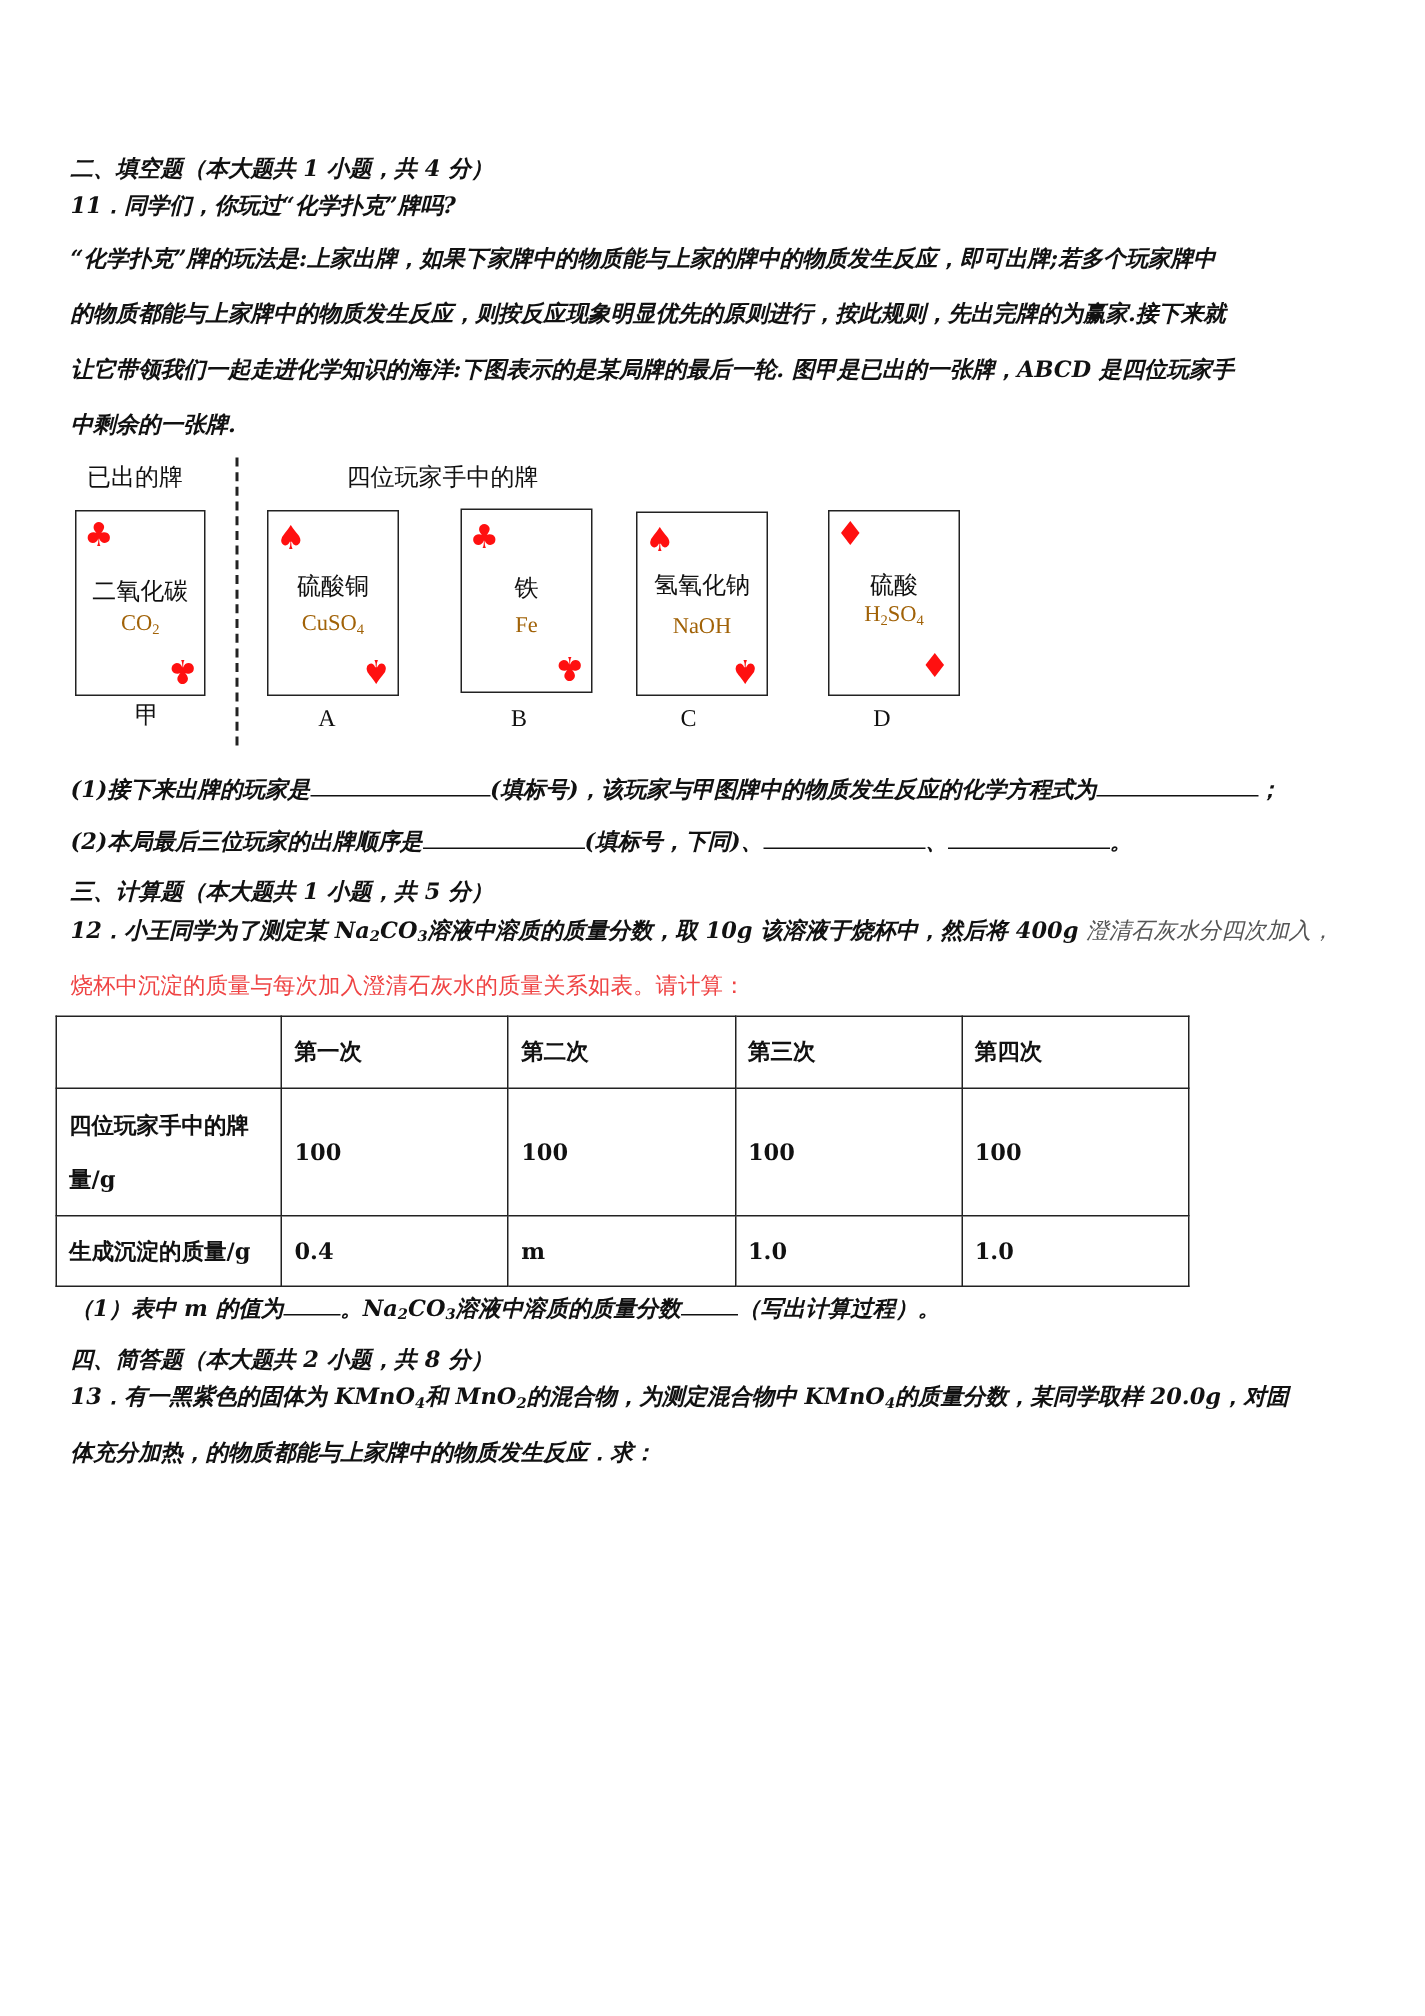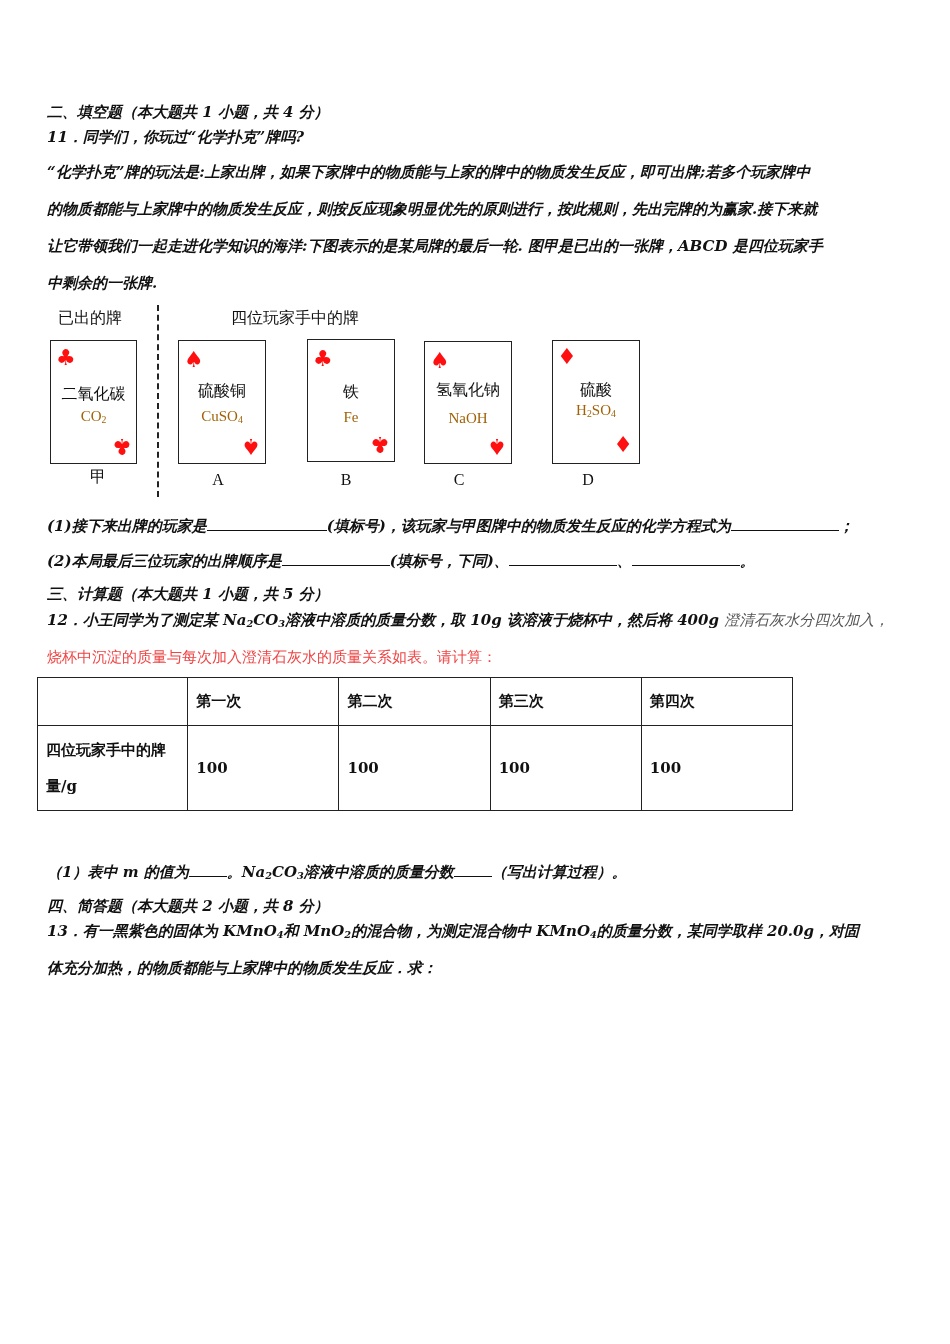--- a/index.html
+++ b/index.html
@@ -99,20 +99,27 @@
     <td style="width:155px;">第三次</td>
     <td style="width:155px;">第四次</td>
   </tr>
   <tr style="height:85px;">
     <td style="line-height:36px;"><span>四位玩家手中的牌</span><br><span>量/g</span></td>
     <td>100</td>
     <td>100</td>
     <td>100</td>
     <td>100</td>
   </tr>
+  <tr style="height:47px;">
+    <td>生成沉淀的质量/g</td>
+    <td>0.4</td>
+    <td>m</td>
+    <td>1.0</td>
+    <td>1.0</td>
+  </tr>
 </tbody>
   </table>
 
 <div class="abs t b" style="left:47px;top:862px;">
   <span>（1）表中 m 的值为</span><span class="blank" style="width:38px;"></span><span>。Na</span><sub>2</sub><span>CO</span><sub>3</sub><span>溶液中溶质的质量分数</span><span class="blank" style="width:38px;"></span><span>（写出计算过程）。</span>
 </div>
 
 <div class="abs t b" style="left:47px;top:896px;">四、简答题（本大题共 2 小题，共 8 分）</div>
 <div class="abs t b" style="left:47px;top:921px;">
   <span>13．有一黑紫色的固体为 KMnO</span><sub>4</sub><span>和 MnO</span><sub>2</sub><span>的混合物，为测定混合物中 KMnO</span><sub>4</sub><span>的质量分数，某同学取样 20.0g，对固</span>

